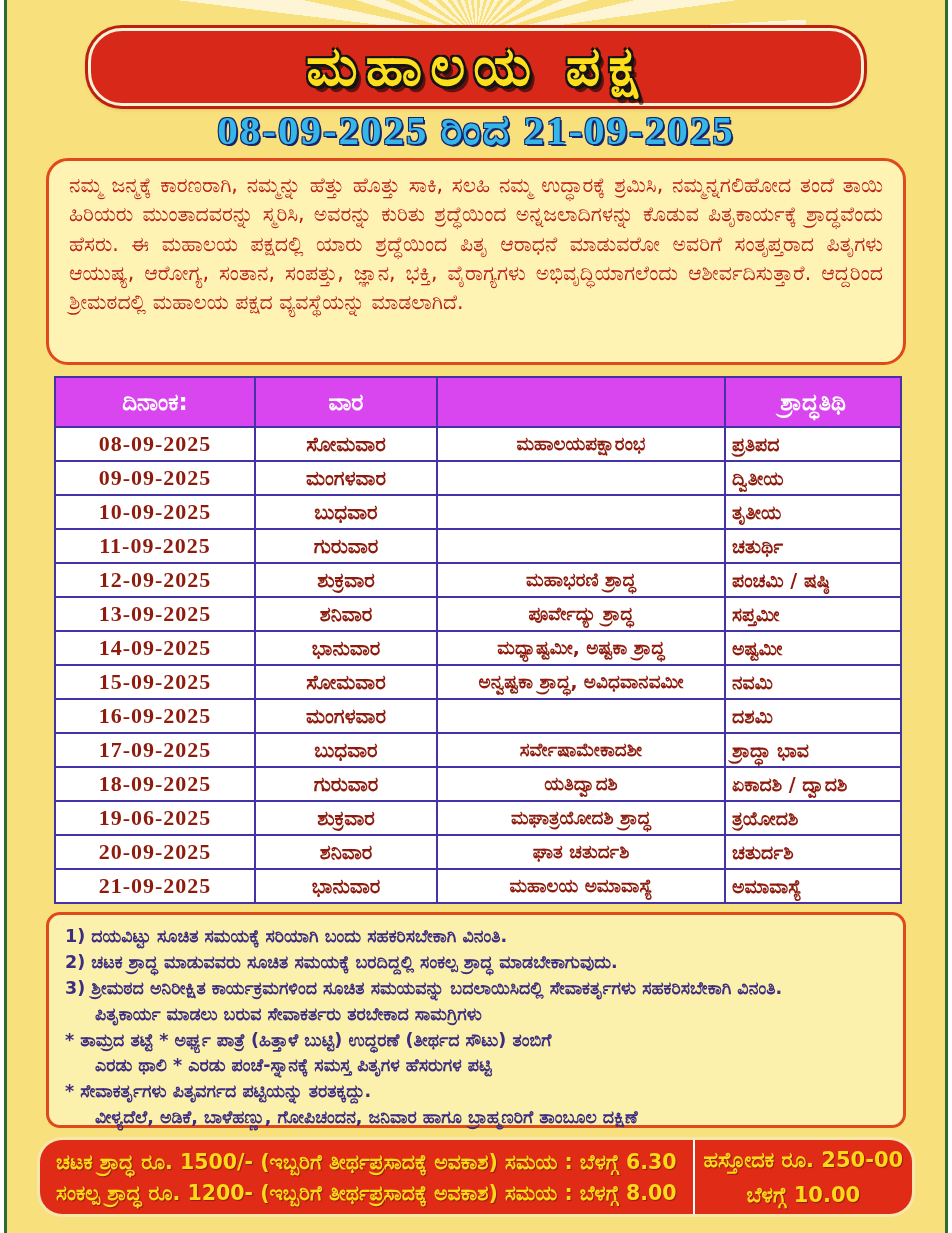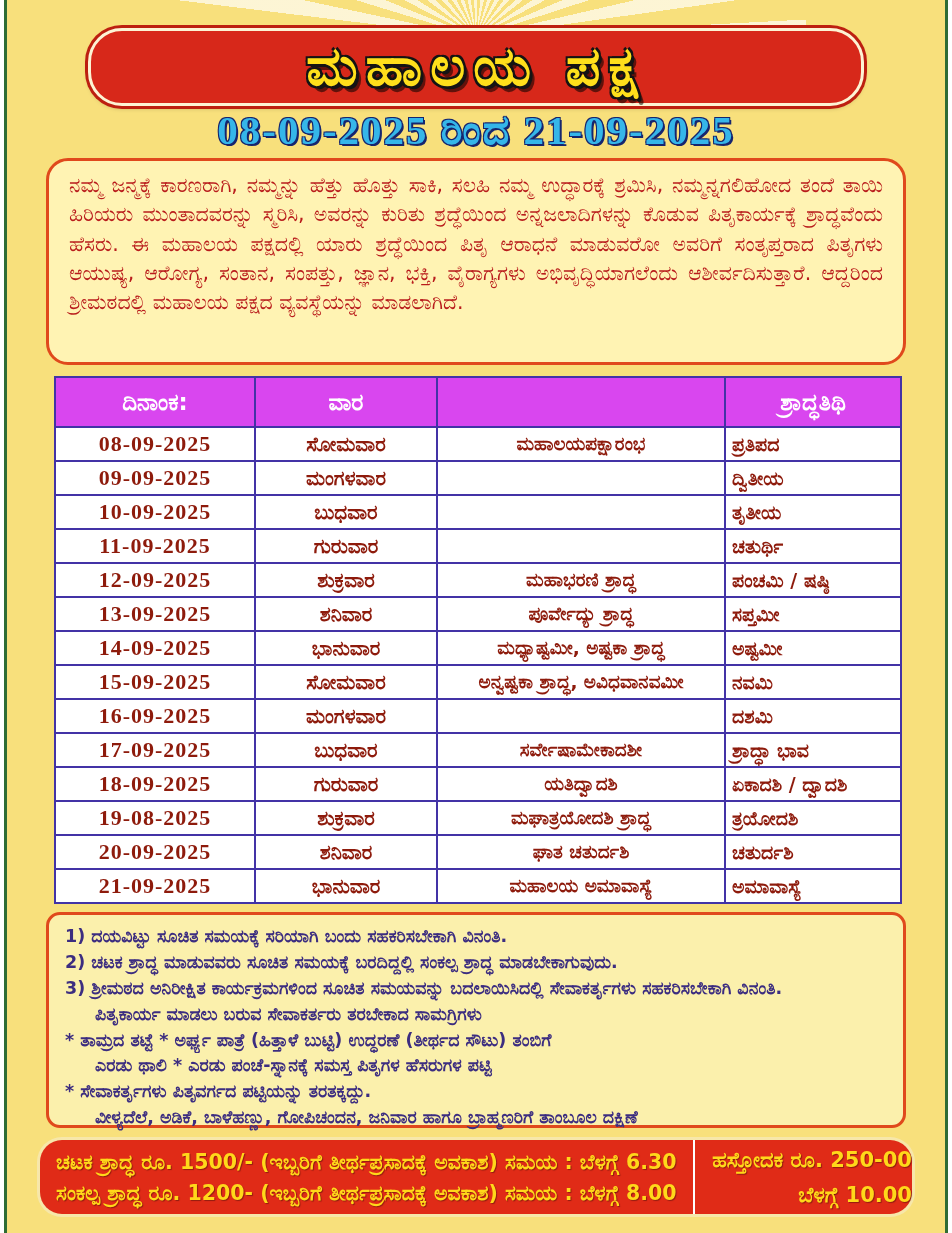--- a/index.html
+++ b/index.html
@@ -39,21 +39,21 @@
     border:3px solid #E0491C; border-radius:14px; padding:9px 16px;
     color:#3C2D80; font-weight:bold; font-size:17.5px; line-height:1.48; }
   .note-line { white-space:nowrap; overflow:hidden; }
   .note-indent { padding-left:30px; }
 
   .footer { position:absolute; left:40px; right:40px; top:1140px; height:74px; background:#E02B17;
     border-radius:22px; box-shadow:0 0 0 3px #F7E7AA; display:flex; color:#FFD81A; font-weight:bold; }
   .footer-left { flex:1; padding:12px 16px; display:flex; flex-direction:column; justify-content:center; gap:7px;
     font-size:20.5px; border-right:2px solid #ffffff; }
   .footer-left .line { white-space:nowrap; text-shadow:1px 1px 1px rgba(0,0,0,.35); }
-  .footer-right { width:232px; display:flex; flex-direction:column; justify-content:center; align-items:flex-end; gap:11px; font-size:21px; }
+  .footer-right { width:232px; display:flex; flex-direction:column; justify-content:center; align-items:center; gap:11px; font-size:21px; }
   .footer-right .line { text-shadow:1px 1px 1px rgba(0,0,0,.35); }
 </style>
 </head>
 <body>
 
 <div class="page">
   <div class="rays"></div>
   <div class="white-strip left"></div>
   <div class="white-strip right"></div>
   <div class="edge left"></div>
@@ -143,21 +143,21 @@
       <td class="c-event">ಸರ್ವೇಷಾಮೇಕಾದಶೀ</td>
       <td class="c-tithi">ಶ್ರಾದ್ಧಾ ಭಾವ</td>
     </tr>
     <tr>
       <td class="c-date">18-09-2025</td>
       <td class="c-day">ಗುರುವಾರ</td>
       <td class="c-event">ಯತಿದ್ವಾದಶಿ</td>
       <td class="c-tithi">ಏಕಾದಶಿ / ದ್ವಾದಶಿ</td>
     </tr>
     <tr>
-      <td class="c-date">19-08-2025</td>
+      <td class="c-date">19-06-2025</td>
       <td class="c-day">ಶುಕ್ರವಾರ</td>
       <td class="c-event">ಮಘಾತ್ರಯೋದಶಿ ಶ್ರಾದ್ಧ</td>
       <td class="c-tithi">ತ್ರಯೋದಶಿ</td>
     </tr>
     <tr>
       <td class="c-date">20-09-2025</td>
       <td class="c-day">ಶನಿವಾರ</td>
       <td class="c-event">ಘಾತ ಚತುರ್ದಶಿ</td>
       <td class="c-tithi">ಚತುರ್ದಶಿ</td>
     </tr>

